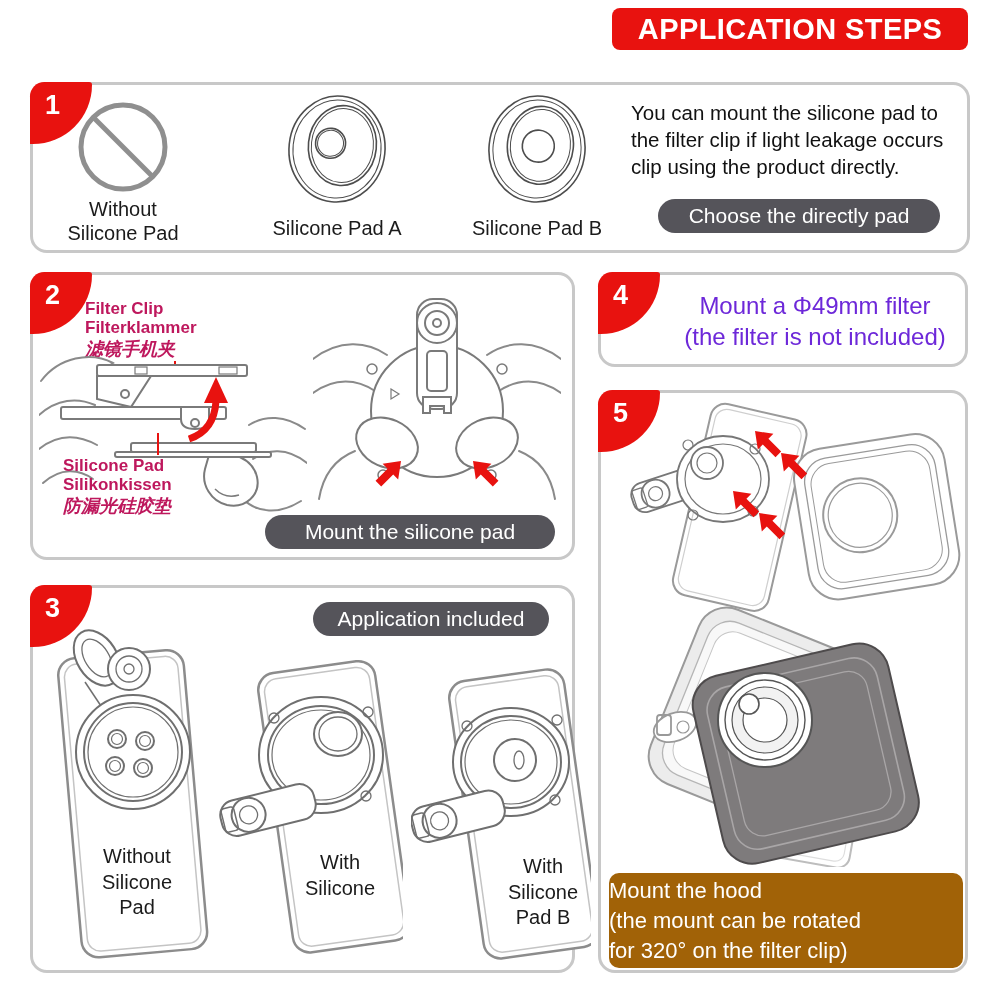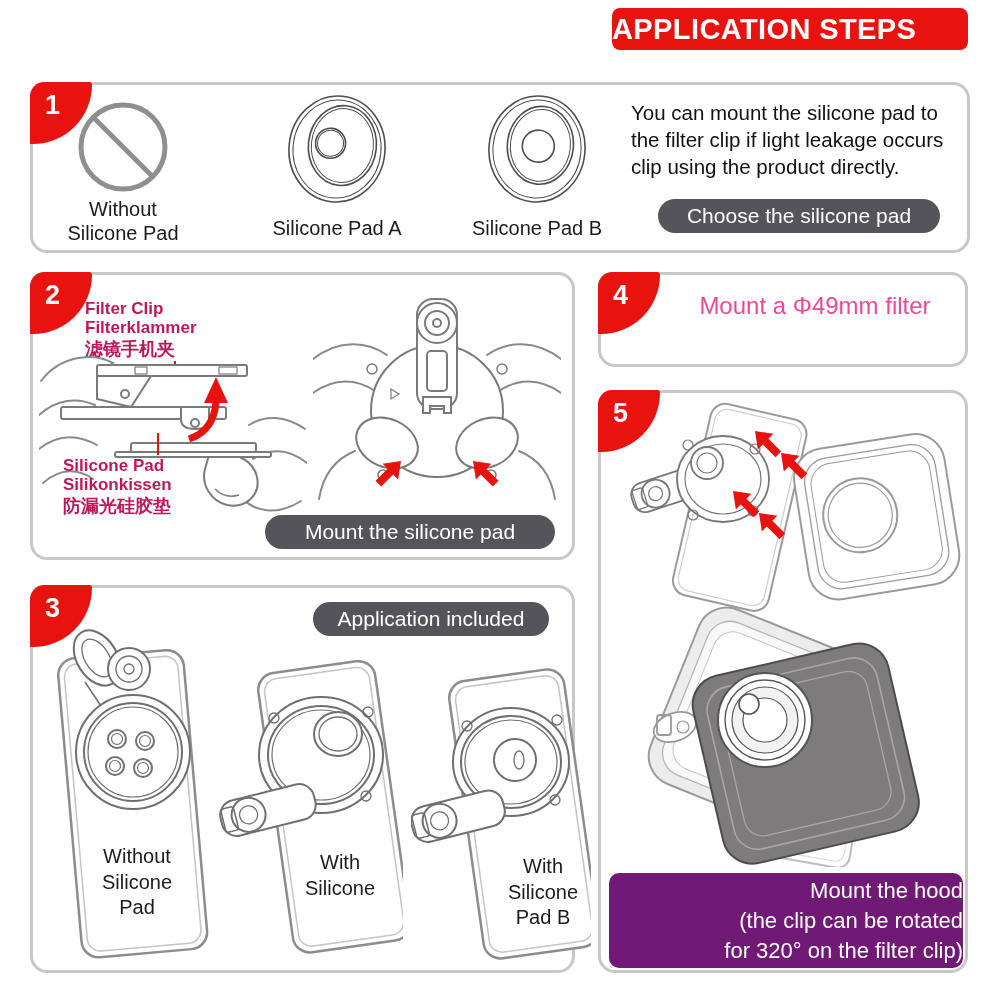--- a/index.html
+++ b/index.html
@@ -1,32 +1,32 @@
 <!DOCTYPE html>
 <html><head>
 <meta charset="utf-8">
 <style>
   html,body{margin:0;padding:0;background:#fff;}
   body{width:1000px;height:1000px;position:relative;font-family:"Liberation Sans",sans-serif;color:#1a1a1a;overflow:hidden;}
-  .banner{position:absolute;left:612px;top:8px;width:356px;height:42px;background:#e8120f;border-radius:8px;display:flex;align-items:center;color:#fff;font-size:29px;font-weight:bold;letter-spacing:.4px;}
+  .banner{position:absolute;left:612px;top:8px;width:356px;height:42px;background:#e8120f;border-radius:8px;display:flex;align-items:center;justify-content:center;color:#fff;font-size:29px;font-weight:bold;letter-spacing:.4px;}
   .box{position:absolute;border:3px solid #c8c8c8;border-radius:17px;background:#fff;box-sizing:border-box;}
   .box1{left:30px;top:82px;width:940px;height:171px;}
   .box2{left:30px;top:272px;width:545px;height:288px;}
   .box3{left:30px;top:585px;width:545px;height:388px;}
   .box4{left:598px;top:272px;width:370px;height:95px;}
   .box5{left:598px;top:390px;width:370px;height:583px;}
   .stepnum{position:absolute;left:-3px;top:-3px;width:62px;height:62px;background:#e8120f;border-radius:15px 3px 100% 0;color:#fff;font-size:27px;font-weight:bold;padding:8px 0 0 15px;box-sizing:border-box;}
   .pill{position:absolute;background:#55545a;border-radius:18px;color:#fff;display:flex;align-items:center;justify-content:center;font-size:21px;height:34px;}
   .lbl{position:absolute;text-align:center;font-size:20px;line-height:24px;color:#1b1b1b;}
   .desc{position:absolute;left:598px;top:14px;width:350px;font-size:20.5px;line-height:27px;color:#111;}
   .redlbl{position:absolute;text-align:left;color:#be185d;font-weight:bold;font-size:17px;line-height:19px;}
-  .redlbl .cn{font-size:18px;line-height:21px;margin-top:2px;}
+  .redlbl .cn{font-size:18px;line-height:21px;margin-top:2px;font-style:italic;}
   .redline{position:absolute;width:2px;background:#e8120f;}
-  .s4text{position:absolute;left:64px;top:15px;width:300px;text-align:center;font-size:24px;line-height:31px;color:#ec4899;}
-  .darkpanel{position:absolute;left:8px;top:480px;width:354px;height:95px;background:#701a75;border-radius:10px;color:#fff;text-align:right;font-size:22px;line-height:30px;padding-top:3px;box-sizing:border-box;}
+  .s4text{position:absolute;left:64px;top:15px;width:300px;text-align:center;font-size:24px;line-height:31px;color:#6d28d9;}
+  .darkpanel{position:absolute;left:8px;top:480px;width:354px;height:95px;background:#a16207;border-radius:10px;color:#fff;text-align:left;font-size:22px;line-height:30px;padding-top:3px;box-sizing:border-box;}
   .phlbl{position:absolute;text-align:center;font-size:20px;line-height:25.5px;color:#1b1b1b;}
   svg{position:absolute;display:block;}
 </style>
 </head>
 <body>
 
 <div class="banner">
   <span>APPLICATION STEPS</span>
 </div>
 
@@ -64,21 +64,21 @@
     </g>
   </svg>
   <div class="lbl" style="left:424px;top:131px;width:160px">Silicone Pad B</div>
 
   <div class="desc">
     <div>You can mount the silicone pad to</div>
     <div>the filter clip if light leakage occurs</div>
     <div>clip using the product directly.</div>
   </div>
   <div class="pill" style="left:625px;top:114px;width:282px">
-    <span>Choose the silicone pad</span>
+    <span>Choose the directly pad</span>
   </div>
 </div>
 
 <div class="box box2">
   <div class="stepnum"><span>2</span></div>
 
   <div class="redlbl" style="left:52px;top:24px;width:180px">
     <div>Filter Clip</div>
     <div>Filterklammer</div>
     <div class="cn">滤镜手机夹</div>
@@ -253,20 +253,21 @@
     <div>With</div>
     <div>Silicone</div>
     <div>Pad B</div>
   </div>
 </div>
 
 <div class="box box4">
   <div class="stepnum"><span>4</span></div>
   <div class="s4text">
     <div>Mount a Φ49mm filter</div>
+    <div>(the filter is not included)</div>
   </div>
 </div>
 
 <div class="box box5">
   <div class="stepnum"><span>5</span></div>
 
   <svg style="left:2px;top:8px" width="362" height="212" viewBox="0 0 362 212">
     <g transform="rotate(13 135 105)">
       <rect x="88" y="8" width="98" height="196" rx="15" fill="#fff" stroke="#9a9a9a" stroke-width="2"></rect>
       <rect x="93" y="13" width="88" height="186" rx="12" fill="none" stroke="#cfcfcf" stroke-width="1.2"></rect>
@@ -326,16 +327,16 @@
       <circle cx="152" cy="115" r="47" fill="#fff" stroke-width="2"></circle>
       <circle cx="152" cy="115" r="40" fill="none" stroke-width="1.4"></circle>
       <circle cx="152" cy="115" r="33" fill="#f2f2f2" stroke-width="1.2"></circle>
       <circle cx="152" cy="115" r="22" fill="#fff" stroke-width="1.2"></circle>
       <circle cx="136" cy="99" r="10" fill="#fff" stroke-width="1.6"></circle>
     </g>
   </svg>
 
   <div class="darkpanel">
     <div>Mount the hood</div>
-    <div>(the clip can be rotated</div>
+    <div>(the mount can be rotated</div>
     <div>for 320° on the filter clip)</div>
   </div>
 </div>
 
 </body></html>

